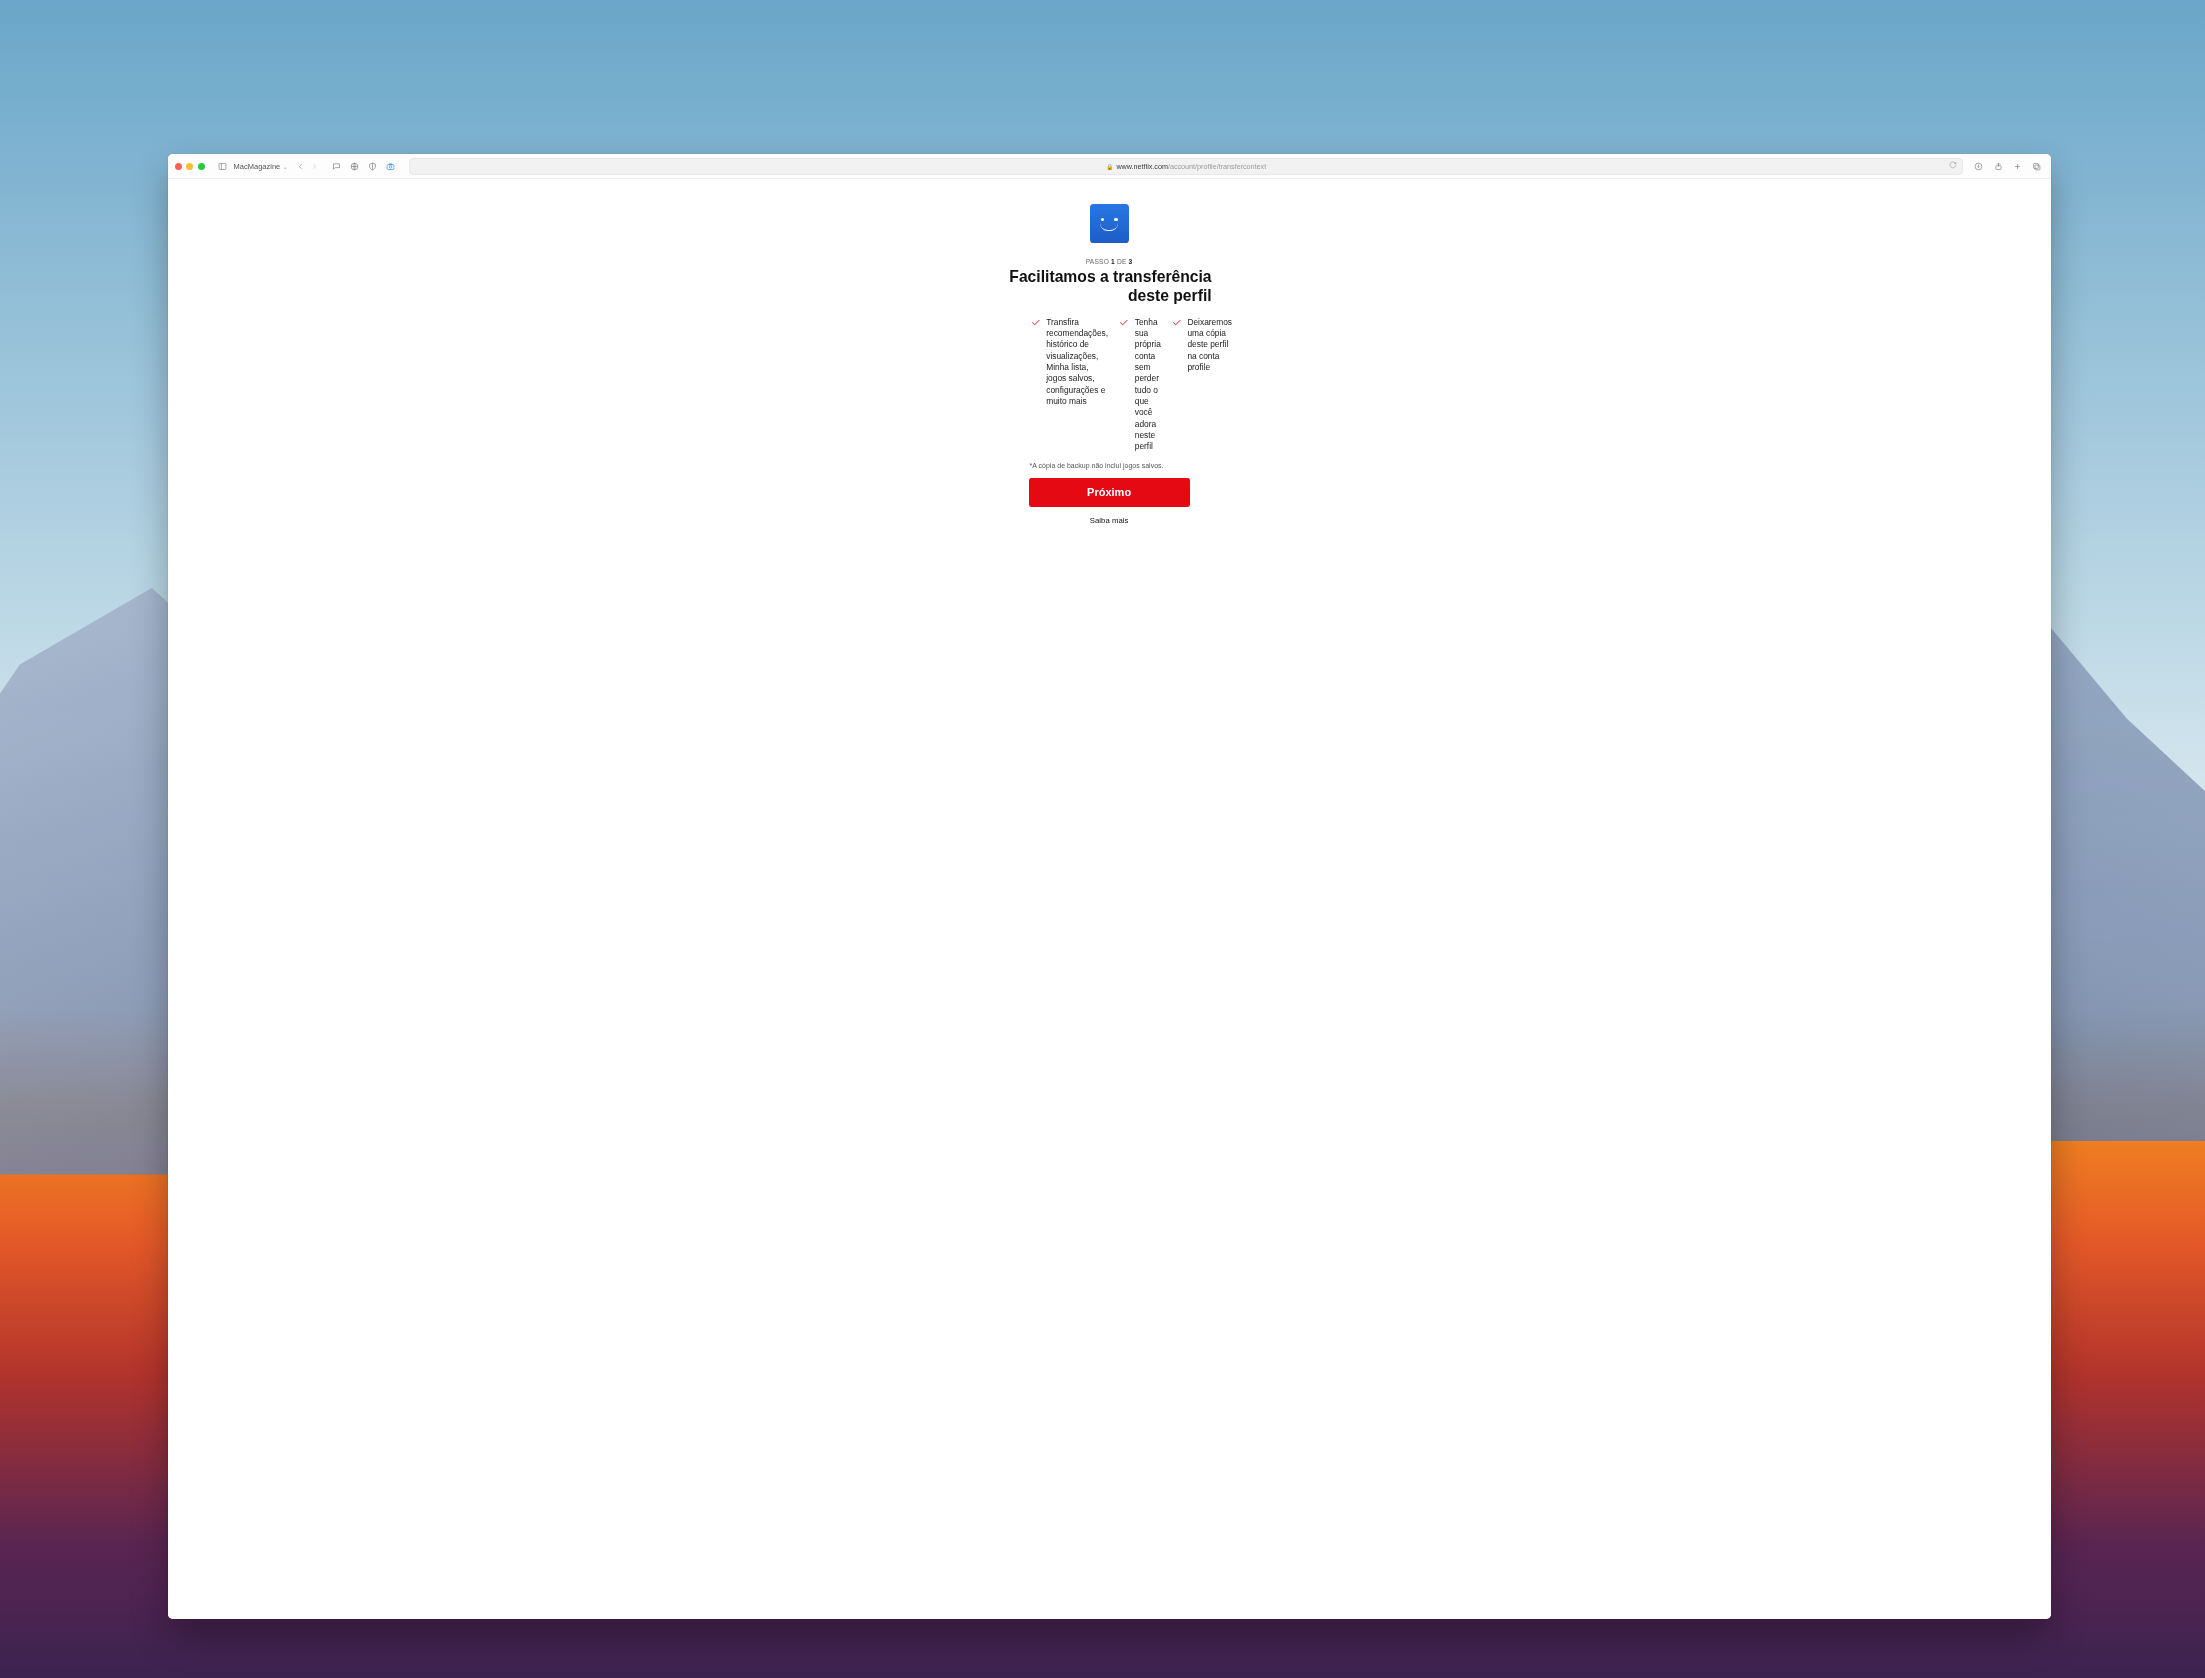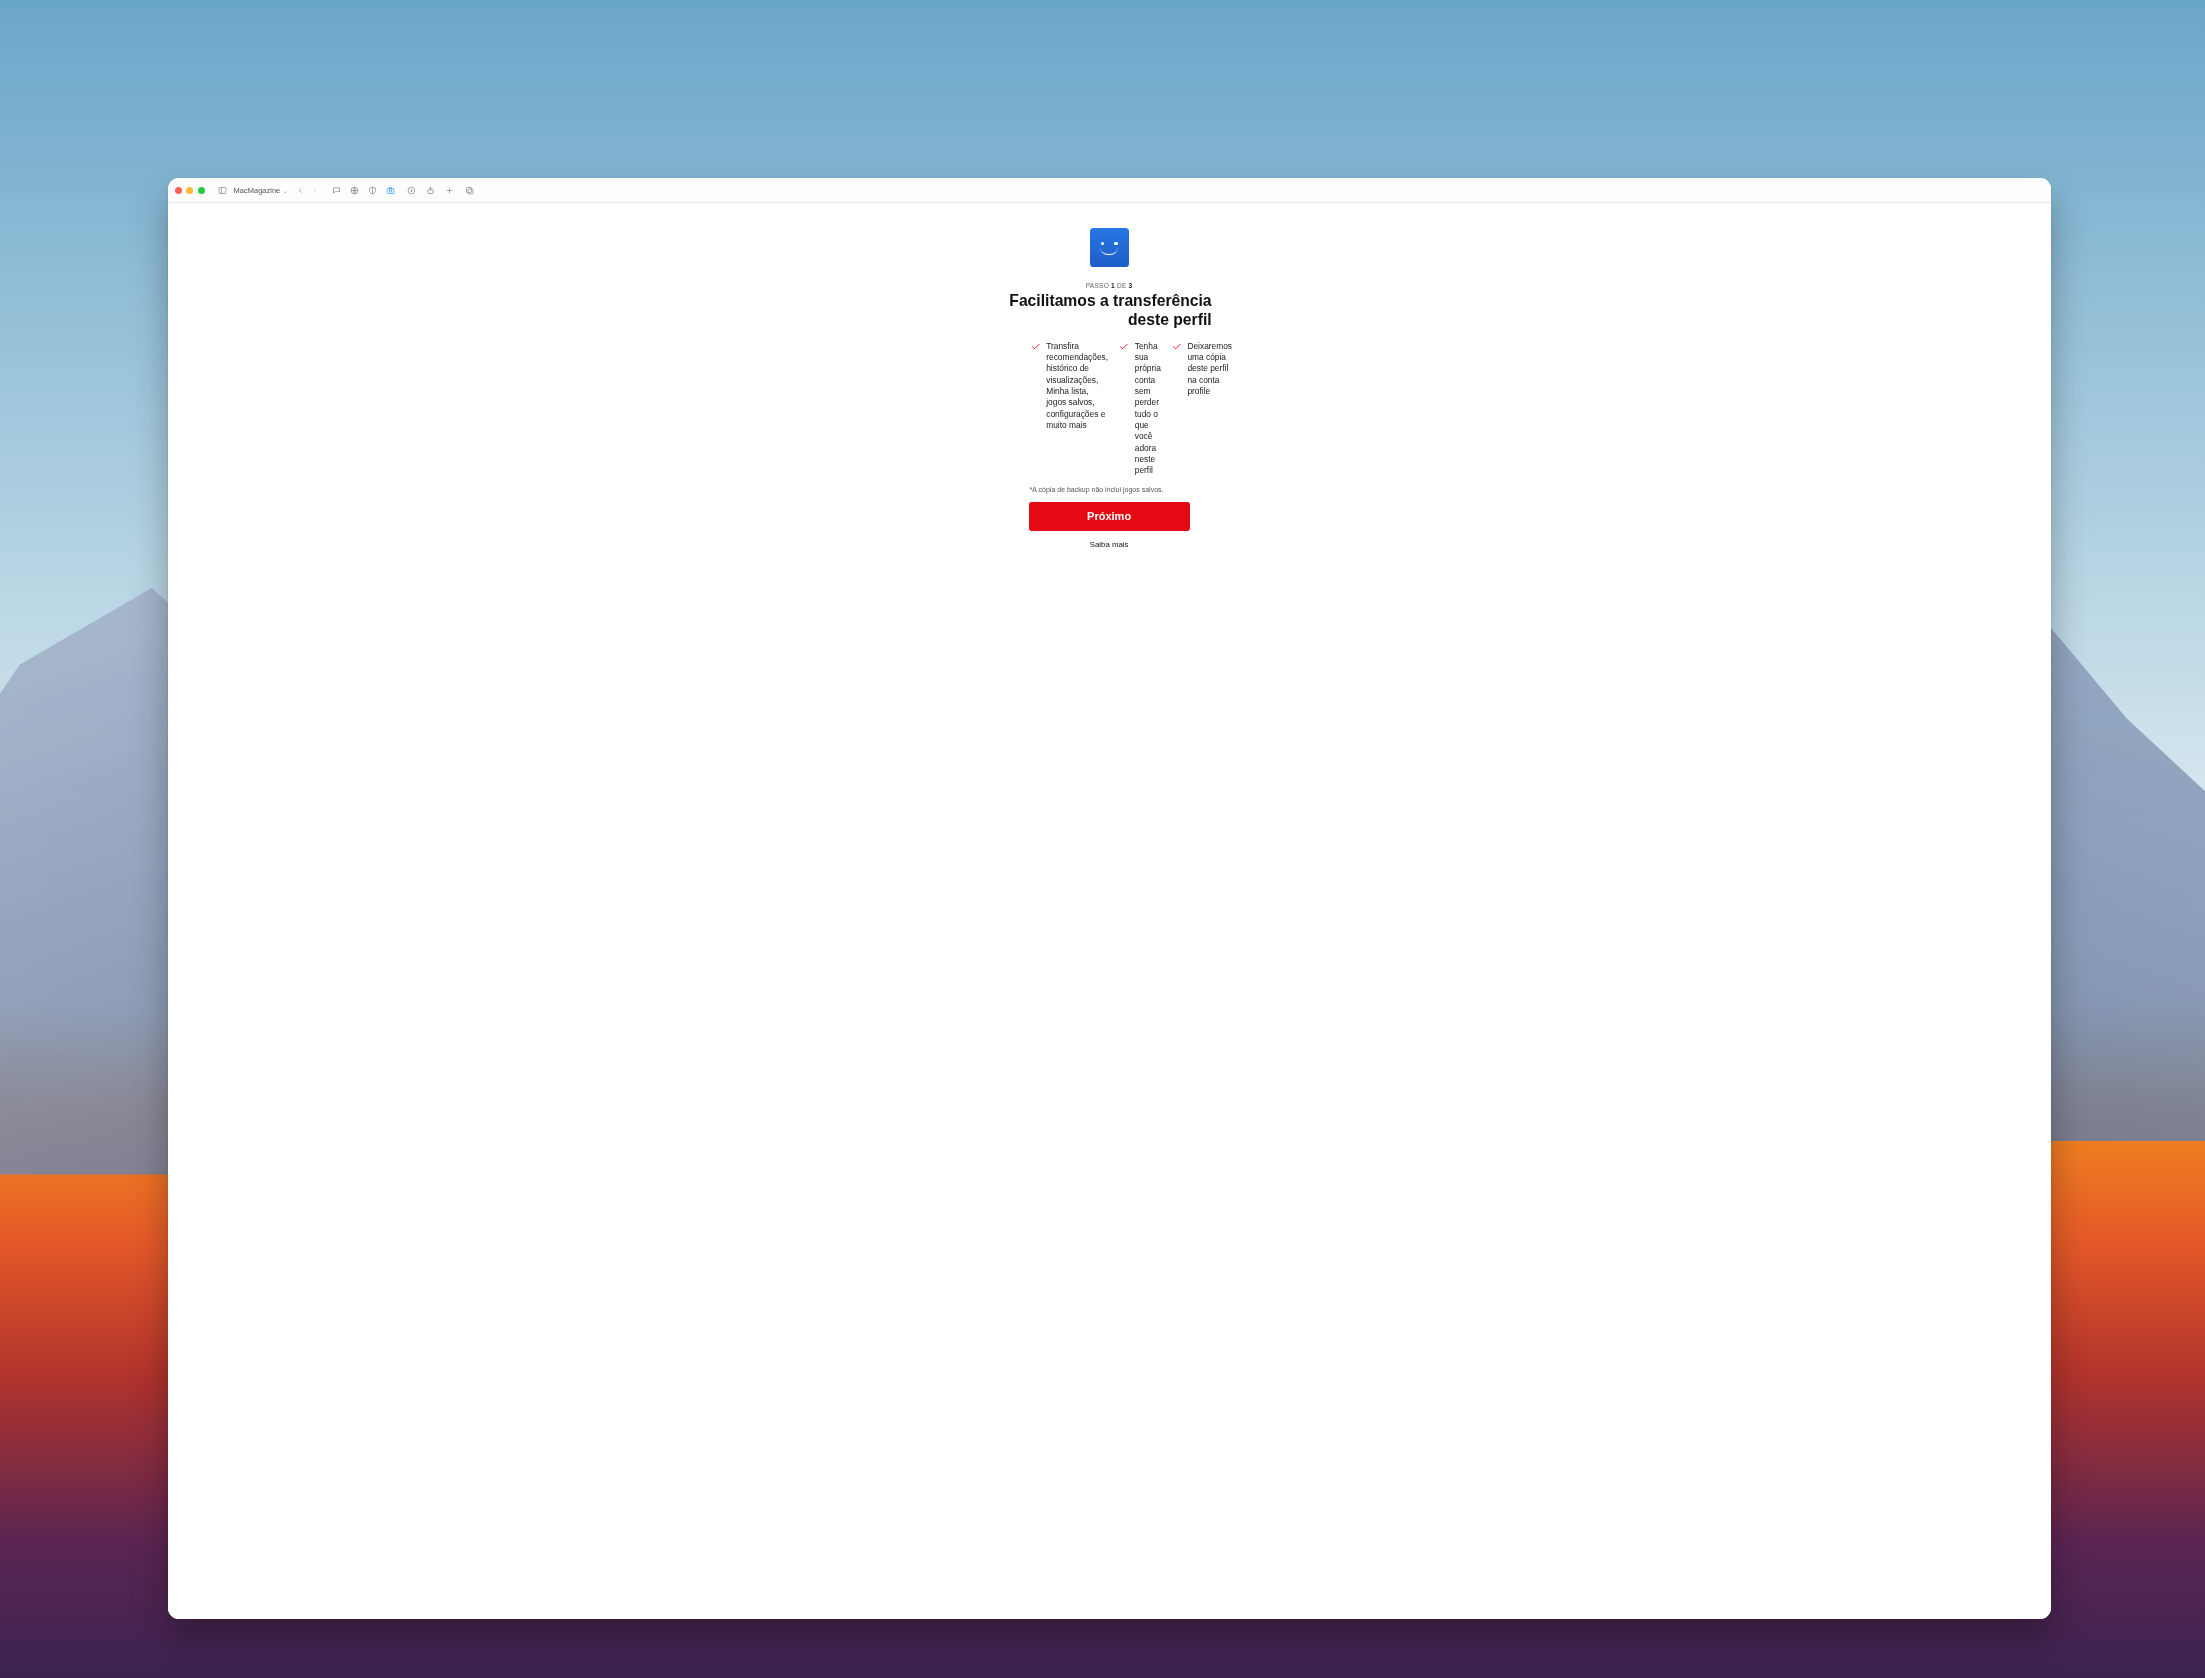--- a/index.html
+++ b/index.html
@@ -47,24 +47,24 @@
     clip-path:polygon(0% 100%,22% 55%,40% 25%,55% 8%,68% 18%,82% 40%,100% 62%,100% 100%);
     filter:blur(0.2px);
     opacity:.85;
   }
 
   
   .safari-window{
     position:absolute;
     left:7.6%;right:7%;top:9.2%;bottom:3.5%;
     background:#ffffff;
-    border-radius:11px;
+    border-radius:5px;
     box-shadow:0 18px 36px rgba(0,0,0,.30),0 0 0 0.6px rgba(0,0,0,.06);
     overflow:hidden;
-    display:flex;flex-direction:column;margin-top:24px;
+    display:flex;flex-direction:column;
   }
 
   
   .toolbar{
     height:24px;
     background:var(--toolbar-bg);
     border-bottom:0.6px solid var(--toolbar-border);
     display:flex;
     align-items:center;
     padding:0 7.2px;
@@ -206,20 +206,31 @@
       </span>
       <span class="tb-btn cam">
         <svg viewBox="0 0 24 24" fill="#0a84ff" stroke="none">
             <rect x="3" y="7" width="18" height="13" rx="2"></rect>
             <circle cx="12" cy="13.5" r="3.2" fill="#fff"></circle>
             <rect x="8.5" y="4.5" width="7" height="3" rx="1"></rect>
           </svg>
       </span>
     </div>
 
+    <div class="urlbar">
+      <span class="lock">🔒</span>
+      <span class="host">www.netflix.com</span>
+        <span class="path">/account/profile/transfercontext</span>
+      <span class="reload">
+        <svg width="7.8" height="7.8" viewBox="0 0 24 24" fill="none" stroke="currentColor" stroke-width="2">
+            <path d="M21 12a9 9 0 1 1-3-6.7L21 8"></path>
+            <polyline points="21 3 21 8 16 8"></polyline>
+          </svg>
+      </span>
+    </div>
 
     <div class="right-icons">
       <span class="tb-btn">
         <svg viewBox="0 0 24 24">
             <circle cx="12" cy="12" r="9"></circle>
             <line x1="12" y1="7" x2="12" y2="14"></line>
             <polyline points="9 12 12 15 15 12"></polyline>
           </svg>
       </span>
       <span class="tb-btn">

